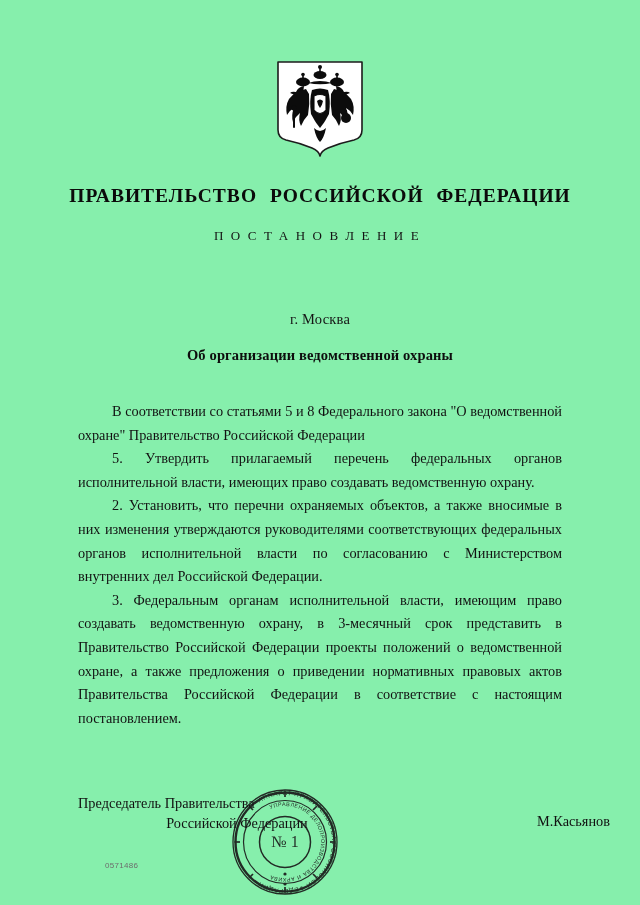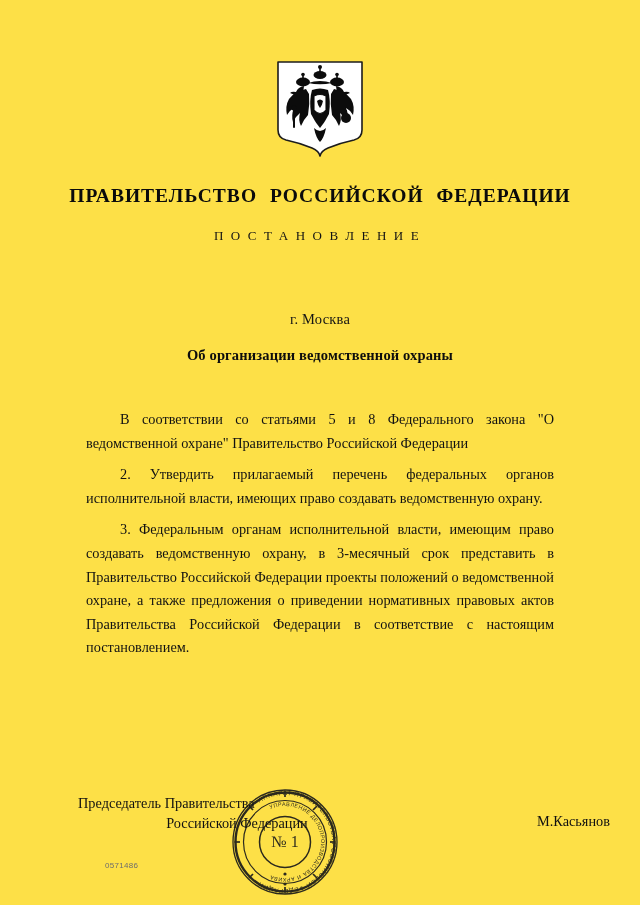--- a/index.html
+++ b/index.html
@@ -14,21 +14,21 @@
     position: relative;
     overflow: hidden;
     font-family: "Liberation Serif", "DejaVu Serif", serif;
     color: #111111;
     -webkit-font-smoothing: antialiased;
   }
 
   .page {
     position: absolute;
     inset: 0;
-    background: #fde047;
+    background: #86efac;
   }
 
   
   .emblem-wrap {
     position: absolute;
     top: 58px;
     left: 0;
     width: 640px;
     display: flex;
     justify-content: center;
@@ -86,21 +86,21 @@
     position: absolute;
     left: 78px;
     top: 400px;
     width: 484px;
     font-size: 14.3px;
     line-height: 23.6px;
     text-align: justify;
     color: #121212;
   }
   .para {
-    margin: 8px;
+    margin: 0;
     text-indent: 34px;
     text-align: justify;
     text-justify: inter-word;
   }
   .para.noindent { text-indent: 0; }
   .spaced {
     display: block;
     text-indent: 0;
     letter-spacing: 3.4px;
     font-weight: bold;
@@ -204,21 +204,22 @@
     </svg>
   </div>
 
   <div class="hdr org-title">ПРАВИТЕЛЬСТВО  РОССИЙСКОЙ  ФЕДЕРАЦИИ</div>
   <div class="hdr doc-type">ПОСТАНОВЛЕНИЕ</div>
   <div class="hdr doc-subject">Об организации ведомственной охраны</div>
   <div class="hdr doc-city">г. Москва</div>
 
   <div class="body-block">
     <p class="para"><span>В соответствии со статьями 5 и 8 Федерального закона "О ведомственной охране" Правительство Российской Федерации</span></p>
-    <p class="para">2. Утвердить прилагаемый перечень федеральных органов исполнительной власти, имеющих право создавать ведомственную охрану.</p>
+    <p class="para">5. Утвердить прилагаемый перечень федеральных органов исполнительной власти, имеющих право создавать ведомственную охрану.</p>
+    <p class="para">2. Установить, что перечни охраняемых объектов, а также вносимые в них изменения утверждаются руководителями соответствующих федеральных органов исполнительной власти по согласованию с Министерством внутренних дел Российской Федерации.</p>
     <p class="para">3. Федеральным органам исполнительной власти, имеющим право создавать ведомственную охрану, в 3-месячный срок представить в Правительство Российской Федерации проекты положений о ведомственной охране, а также предложения о приведении нормативных правовых актов Правительства Российской Федерации  в соответствие с настоящим постановлением.</p>
   </div>
 
   <div class="sig-block">
     <div>Председатель Правительства</div>
     <div class="sig-line2">Российской Федерации</div>
   </div>
   <div class="signer">М.Касьянов</div>
 
   <div class="refnum">0571486</div>

